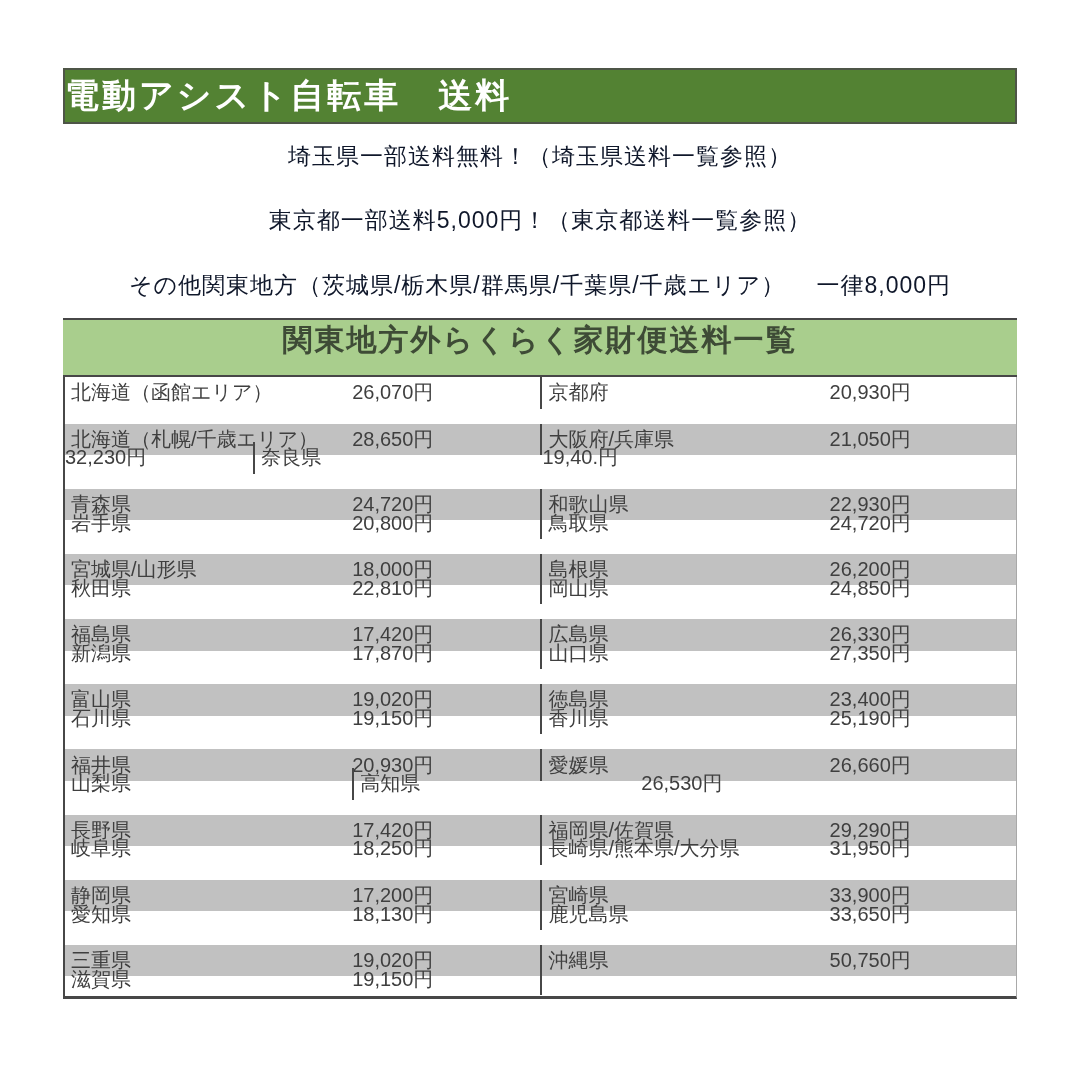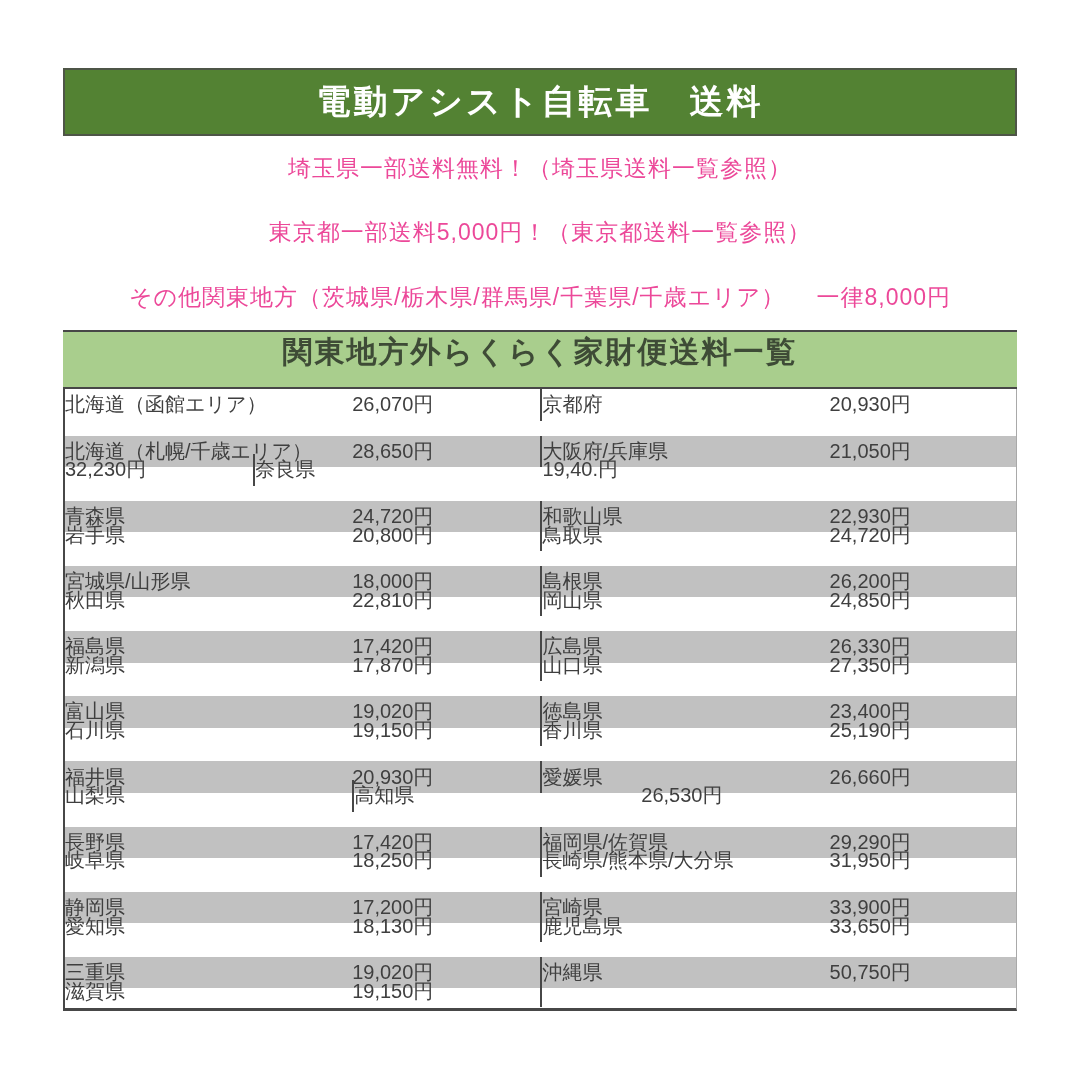--- a/index.html
+++ b/index.html
@@ -10,49 +10,49 @@
     --row-alt:#c1c1c1;
     --text-dark:#3f3f3f;
     --line-dark:#474747;
   }
   *{margin:0;padding:0;box-sizing:border-box;}
   html,body{width:1080px;height:1080px;background:#ffffff;overflow:hidden;
     font-family:"Liberation Sans","DejaVu Sans",sans-serif;}
   .sheet{position:absolute;left:63px;top:68px;width:954px;}
 
   .main-header{
-    height:68px;background:var(--green);border:2px solid var(--green-border);
-    display:flex;align-items:center;justify-content:center;
+    height:56px;background:var(--green);border:2px solid var(--green-border);
+    display:flex;align-items:center;
     color:#ffffff;font-size:34px;font-weight:bold;letter-spacing:3px;
   }
 
   .notes{height:194px;display:flex;flex-direction:column;justify-content:space-around;
     align-items:center;background:#ffffff;}
-  .note-line{font-size:23px;color:#ec4899;letter-spacing:1px;white-space:pre;}
+  .note-line{font-size:23px;color:#0f172a;letter-spacing:1px;white-space:pre;}
 
   .hr-line{height:2px;background:var(--line-dark);}
 
   .sub-header{
     height:57px;background:var(--light-green);
     display:flex;align-items:flex-start;justify-content:center;
     color:var(--subheader-text);font-size:30px;font-weight:bold;letter-spacing:2px;
     border-bottom:2px solid var(--line-dark);
   }
 
   .fee-table{
     border-left:2px solid var(--line-dark);
     border-right:1px solid #a9a9a9;
     border-bottom:3px solid var(--line-dark);
     background:#ffffff;
   }
   .trow{height:32.58px;display:flex;align-items:center;
     font-size:20px;color:var(--text-dark);border-bottom:1px solid #ffffff;}
   .trow.alt .cell{background:var(--row-alt);margin-top:28px;}
   .cell{height:100%;display:flex;align-items:center;overflow:hidden;white-space:nowrap;}
-  .cell.name{flex:0 0 30.2%;}
+  .cell.name{flex:0 0 30.2%;padding-left:6px;}
   .cell.price{flex:0 0 19.8%;}
   .cell.rsep{border-left:2px solid var(--line-dark);flex:0 0 30.4%;}
   .cell.price:last-child{flex:1 1 auto;}
 </style>
 </head>
 <body>
 
 <div class="sheet">
 
   <div class="main-header">

